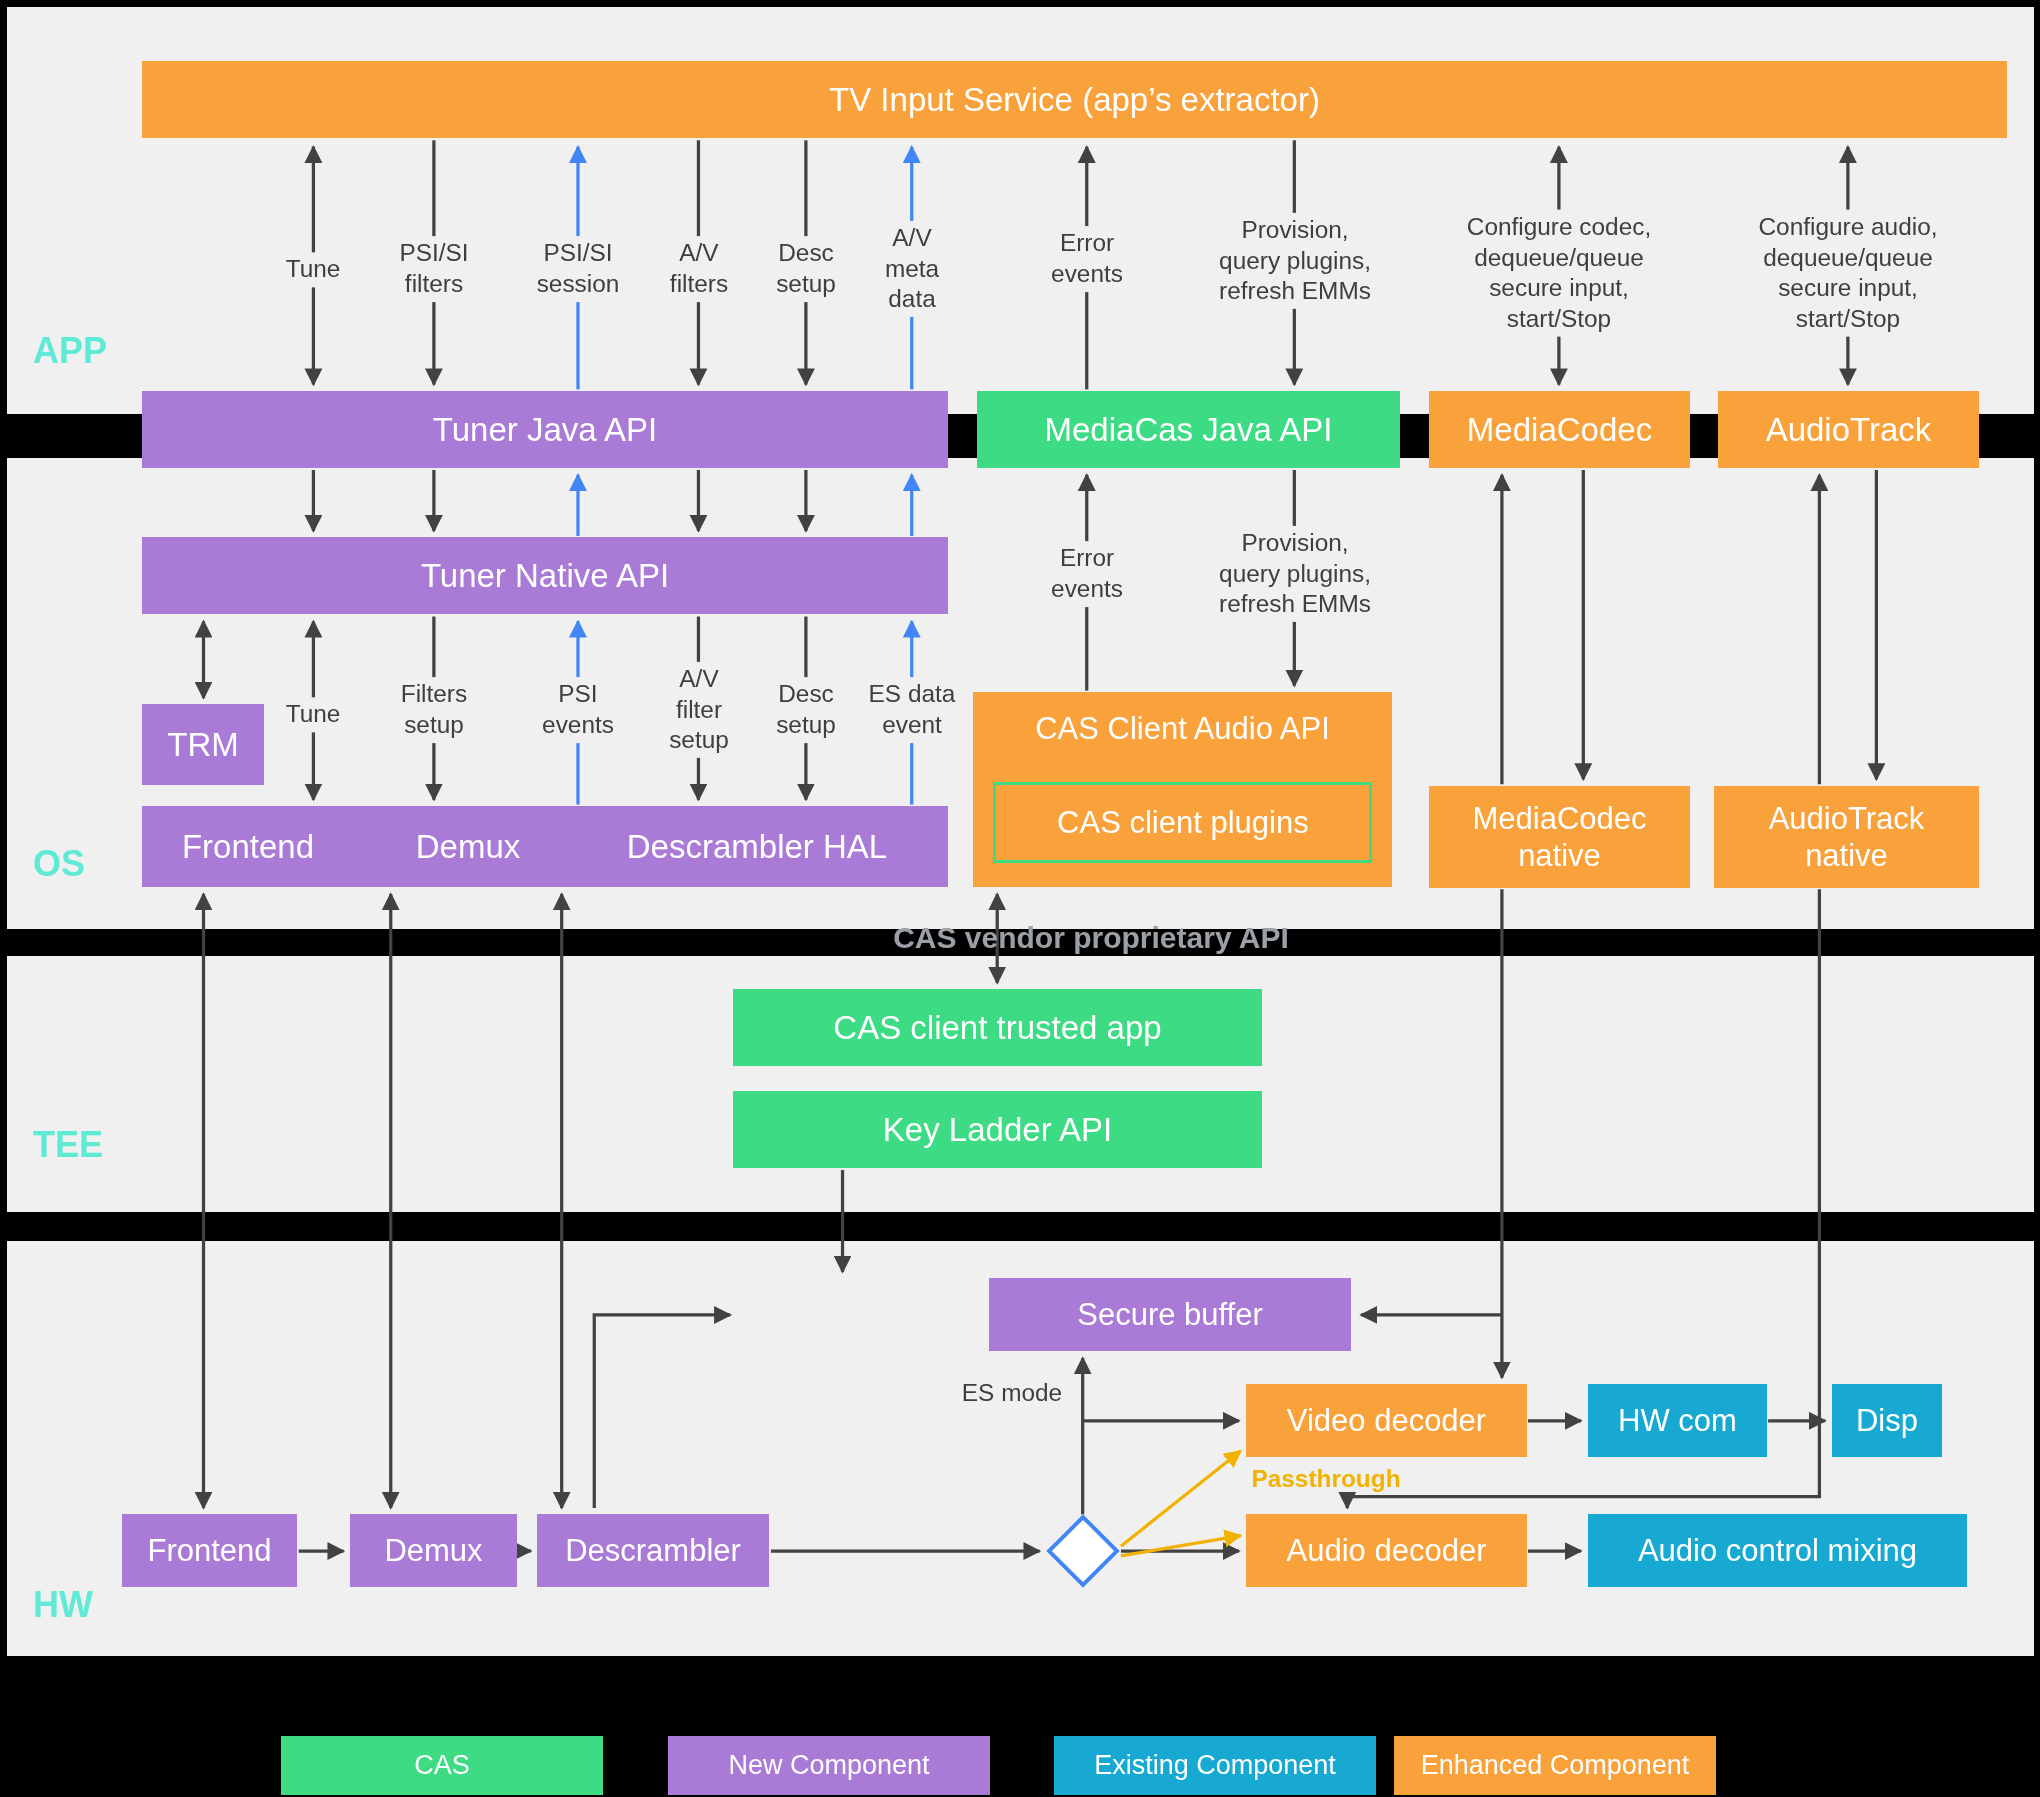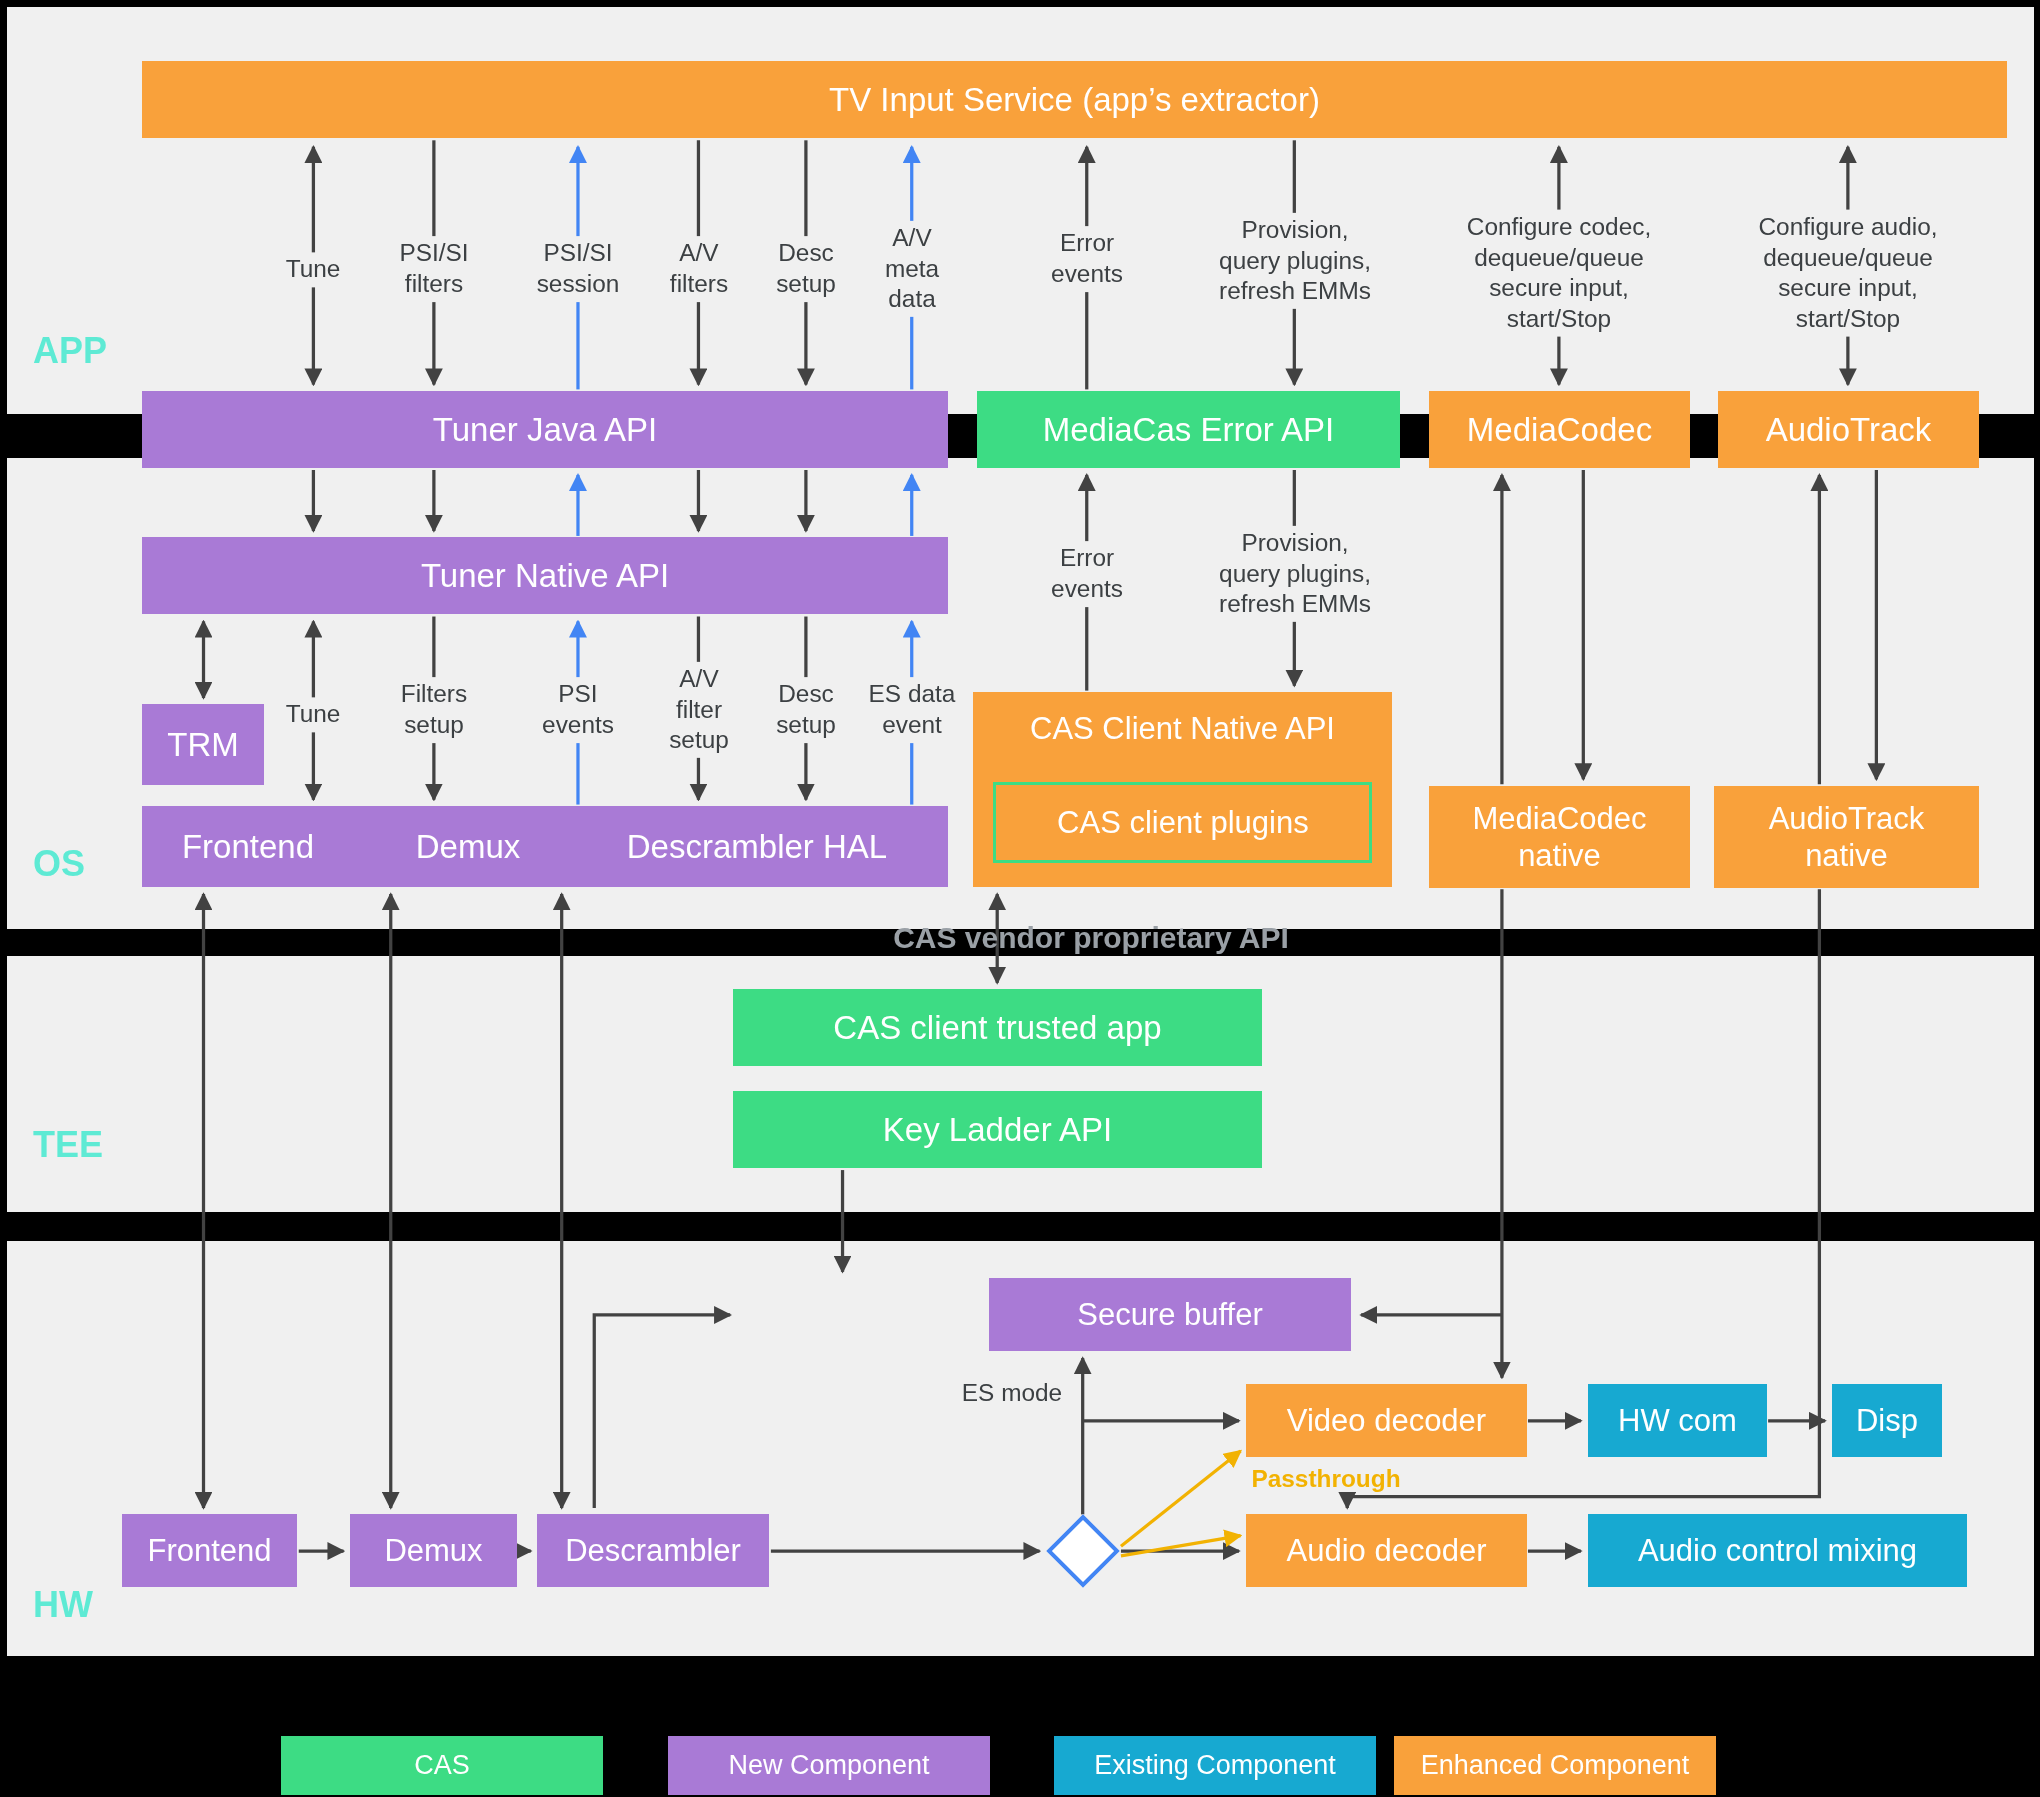--- a/index.html
+++ b/index.html
@@ -165,21 +165,21 @@
   <div class="alabel" style="left:1559px;top:273px">Configure codec,
 dequeue/queue
 secure input,
 start/Stop</div>
   <div class="alabel" style="left:1848px;top:273px">Configure audio,
 dequeue/queue
 secure input,
 start/Stop</div>
 
   <div class="box c-purple t40" style="left:142px;top:391px;width:806px;height:77px">Tuner Java API</div>
-  <div class="box c-green t40" style="left:977px;top:391px;width:423px;height:77px">MediaCas Error API</div>
+  <div class="box c-green t40" style="left:977px;top:391px;width:423px;height:77px">MediaCas Java API</div>
   <div class="box c-orange t40" style="left:1429px;top:391px;width:261px;height:77px">MediaCodec</div>
   <div class="box c-orange t40" style="left:1718px;top:391px;width:261px;height:77px">AudioTrack</div>
 
   <div class="box c-purple t40" style="left:142px;top:537px;width:806px;height:77px">Tuner Native API</div>
 
   <div class="alabel" style="left:313px;top:715px">Tune</div>
   <div class="alabel" style="left:434px;top:710px">Filters
 setup</div>
   <div class="alabel" style="left:578px;top:710px">PSI
 events</div>
@@ -198,21 +198,21 @@
 
   <div class="box c-purple t40" style="left:142px;top:704px;width:122px;height:81px">TRM</div>
 
   <div class="box c-purple t40" style="left:142px;top:806px;width:806px;height:81px">
     <span class="hal-span" style="left:106px">Frontend</span>
     <span class="hal-span" style="left:326px">Demux</span>
     <span class="hal-span" style="left:615px">Descrambler HAL</span>
   </div>
 
   <div class="box c-orange t38" style="left:973px;top:692px;width:419px;height:195px">
-    <span class="inner-title">CAS Client Native API</span>
+    <span class="inner-title">CAS Client Audio API</span>
     <div class="plugins">
       <span>CAS client plugins</span>
     </div>
   </div>
 
   <div class="box c-orange t38" style="left:1429px;top:786px;width:261px;height:102px">MediaCodec
 native</div>
   <div class="box c-orange t38" style="left:1714px;top:786px;width:265px;height:102px">AudioTrack
 native</div>
 

